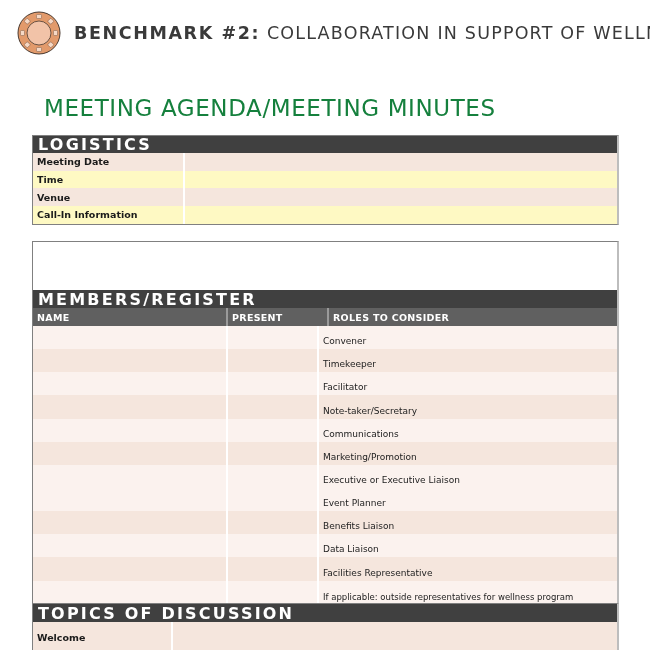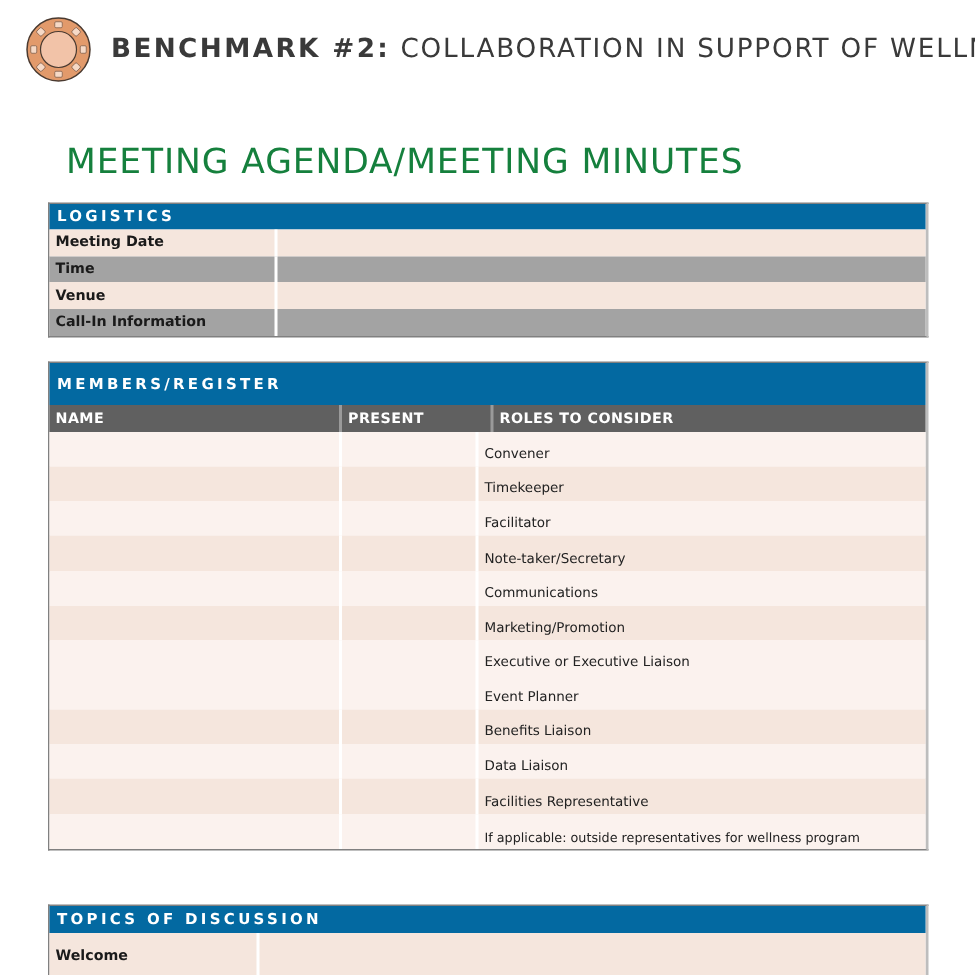--- a/index.html
+++ b/index.html
@@ -7,25 +7,25 @@
 
   .header { position:absolute; left:17px; top:11px; height:44px; display:flex; align-items:center; }
   .logo { width:44px; height:44px; position:relative; }
   .logo svg { display:block; }
   .header-title { margin-left:13px; font-size:17.5px; letter-spacing:1.2px; color:#3a3a3a; white-space:nowrap; }
   .header-title .bold { font-weight:bold; letter-spacing:1.6px; }
 
   .page-title { position:absolute; left:0; width:650px; top:95px; text-align:left; font-size:23px; letter-spacing:0.6px; color:#15803d; font-family:"DejaVu Sans", sans-serif;padding-left:44px; }
 
   .section { position:absolute; left:32px; width:587px; border:1px solid #808080; border-right:2px solid #bdbdbd; box-sizing:border-box; }
-  .sec-head { background:#0369a1; color:#fff; font-weight:bold; font-size:10px; letter-spacing:2.2px; padding-left:5px; box-sizing:border-box; display:flex; align-items:center; }
+  .sec-head { background:#404040; color:#fff; font-weight:bold; font-size:16px; letter-spacing:2.2px; padding-left:5px; box-sizing:border-box; display:flex; align-items:center; }
 
   .lg-row { display:flex; height:17.7px; font-size:9.5px; font-weight:bold; color:#1a1a1a; }
   .lg-row.odd { background:#f5e6dd; }
-  .lg-row.even { background:#a3a3a3; }
+  .lg-row.even { background:#fef9c3; }
   .lg-label { width:152px; padding-left:4px; display:flex; align-items:center; border-right:2px solid #fff; box-sizing:border-box; }
   .lg-value { flex:1; }
 
   .col-head { display:flex; background:#606060; color:#fff; font-weight:bold; font-size:9.5px; letter-spacing:0.3px; height:18px; }
   .col-head > div { display:flex; align-items:center; padding-left:4px; box-sizing:border-box; }
   .c-name { width:195px; border-right:2px solid #9a9a9a; }
   .c-present { width:101px; border-right:2px solid #9a9a9a; }
   .c-role { flex:1; }
 
   .m-row { display:flex; height:23.15px; font-size:9px; color:#222; }
@@ -81,21 +81,21 @@
     <div class="lg-label">Venue</div>
     <div class="lg-value"></div>
   </div>
   <div class="lg-row even">
     <div class="lg-label">Call-In Information</div>
     <div class="lg-value"></div>
   </div>
 </div>
 
 <div class="section" style="top:241px;">
-  <div class="sec-head" style="height:28px;">MEMBERS/REGISTER</div>
+  <div class="sec-head" style="height:18px;margin-top:48px;">MEMBERS/REGISTER</div>
   <div class="col-head">
     <div class="c-name">NAME</div>
     <div class="c-present">PRESENT</div>
     <div class="c-role">ROLES TO CONSIDER</div>
   </div>
 
   <div class="m-row light">
     <div class="m-name"></div>
     <div class="m-present"></div>
     <div class="m-role">Convener</div>

